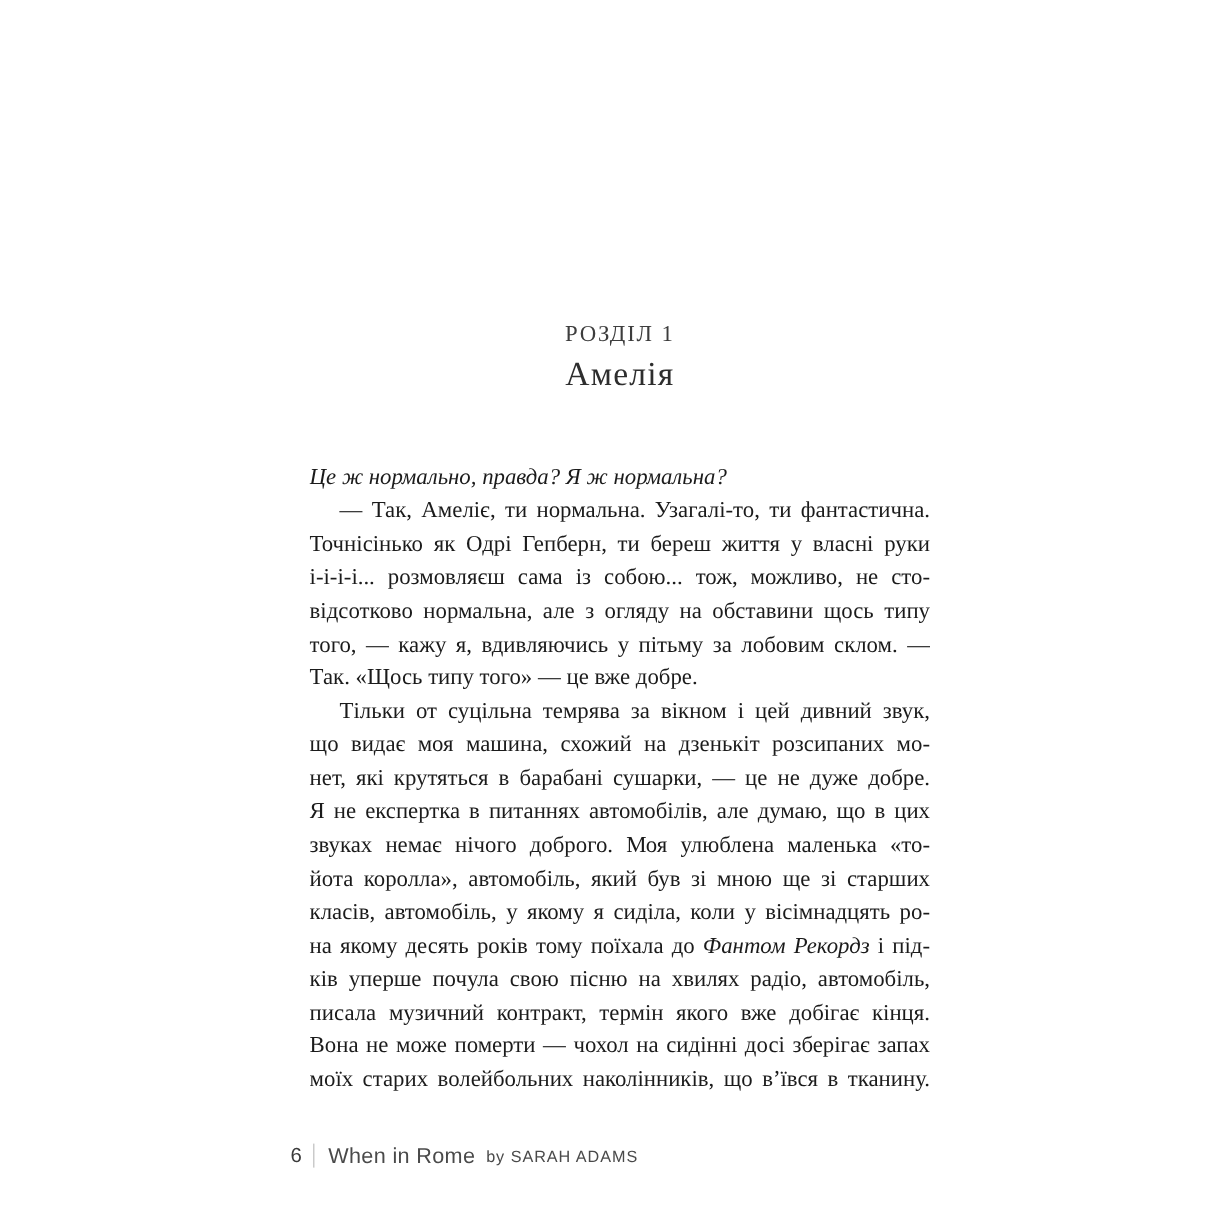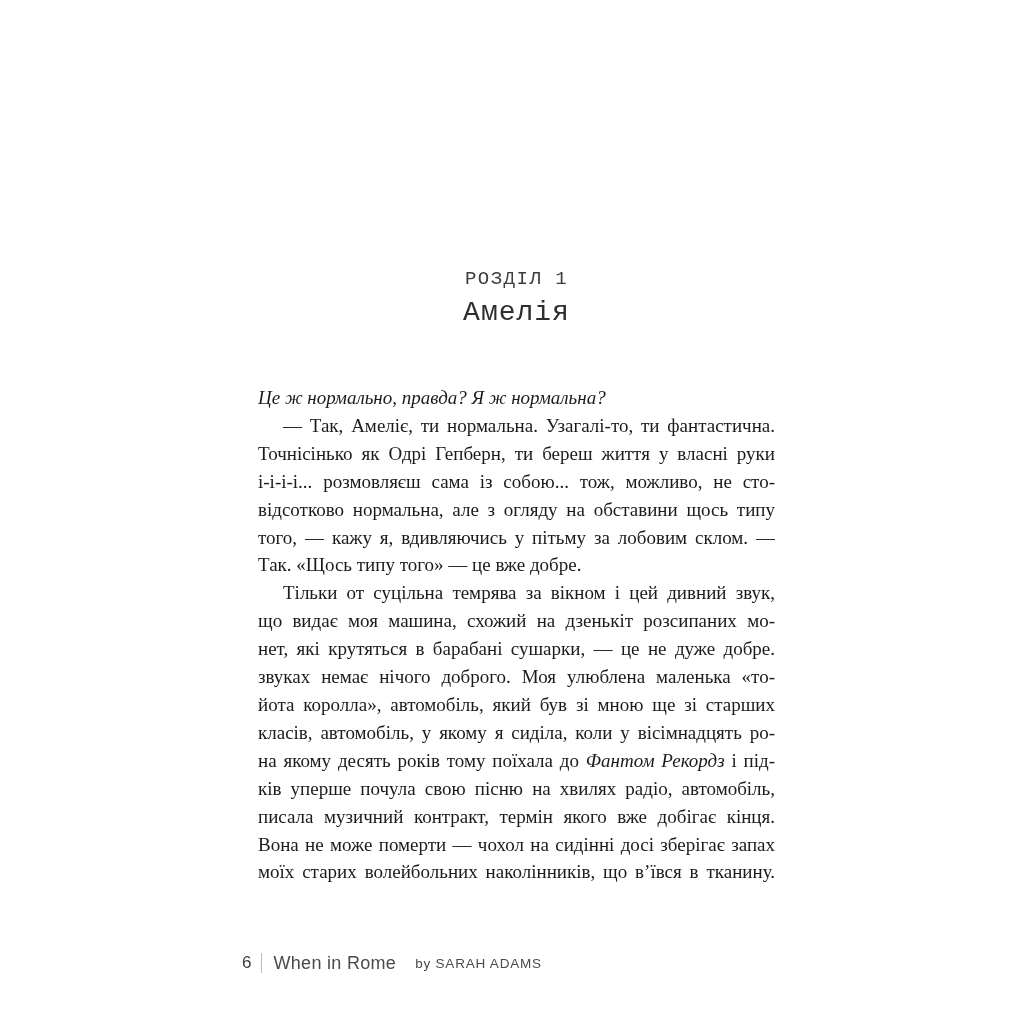--- a/index.html
+++ b/index.html
@@ -14,21 +14,21 @@
     position: absolute;
     inset: 0;
     background: #ffffff;
   }
   .chapter-head {
     position: absolute;
     top: 268px;
     left: 258px;
     width: 517px;
     text-align: center;
-    font-family: Liberation Mono, monospace;
+    font-family: Liberation Serif, serif;
   }
   .chapter-label {
     font-size: 19px;
     font-weight: 300;
     letter-spacing: 1.5px;
     color: #3d3d3d;
   }
   .chapter-title {
     margin-top: 7px;
     font-size: 28px;
@@ -60,21 +60,21 @@
     color: #4a4a4a;
   }
   .page-num { font-size: 17px; color: #3c3c3c; }
   .divider {
     width: 1px;
     height: 20px;
     background: #bdbdbd;
     margin: 0 11px 0 10px;
   }
   .book-title { font-size: 18px; letter-spacing: 0.3px; color: #4a4a4a; }
-  .byline { font-size: 13.5px; margin-left: 19px; letter-spacing: 0.8px; color: #4a4a4a; }
+  .byline { font-size: 13.5px; margin-left: 9px; letter-spacing: 0.8px; color: #4a4a4a; }
 </style>
 </head>
 <body>
 
 <div class="page">
 
   <div class="chapter-head">
     <div class="chapter-label">РОЗДІЛ 1</div>
     <div class="chapter-title">Амелія</div>
   </div>
@@ -83,20 +83,21 @@
       <div class="line"><span class="it">Це ж нормально, правда? Я ж нормальна?</span></div>
       <div class="line indent just"><span>— Так, Амеліє, ти нормальна. Узагалі-то, ти фантастична.</span></div>
       <div class="line just"><span>Точнісінько як Одрі Гепберн, ти береш життя у власні руки</span></div>
       <div class="line just"><span>і-і-і-і... розмовляєш сама із собою... тож, можливо, не сто-</span></div>
       <div class="line just"><span>відсотково нормальна, але з огляду на обставини щось типу</span></div>
       <div class="line just"><span>того, — кажу я, вдивляючись у пітьму за лобовим склом. —</span></div>
       <div class="line"><span>Так. «Щось типу того» — це вже добре.</span></div>
       <div class="line indent just"><span>Тільки от суцільна темрява за вікном і цей дивний звук,</span></div>
       <div class="line just"><span>що видає моя машина, схожий на дзенькіт розсипаних мо-</span></div>
       <div class="line just"><span>нет, які крутяться в барабані сушарки, — це не дуже добре.</span></div>
+      <div class="line just"><span>Я не експертка в питаннях автомобілів, але думаю, що в цих</span></div>
       <div class="line just"><span>звуках немає нічого доброго. Моя улюблена маленька «то-</span></div>
       <div class="line just"><span>йота королла», автомобіль, який був зі мною ще зі старших</span></div>
       <div class="line just"><span>класів, автомобіль, у якому я сиділа, коли у вісімнадцять ро-</span></div>
       <div class="line just"><span>на якому десять років тому поїхала до </span><span class="it">Фантом Рекордз</span><span> і під-</span></div>
       <div class="line just"><span>ків уперше почула свою пісню на хвилях радіо, автомобіль,</span></div>
       <div class="line just"><span>писала музичний контракт, термін якого вже добігає кінця.</span></div>
       <div class="line just"><span>Вона не може померти — чохол на сидінні досі зберігає запах</span></div>
       <div class="line just"><span>моїх старих волейбольних наколінників, що в’ївся в тканину.</span></div>
     </div>
 

